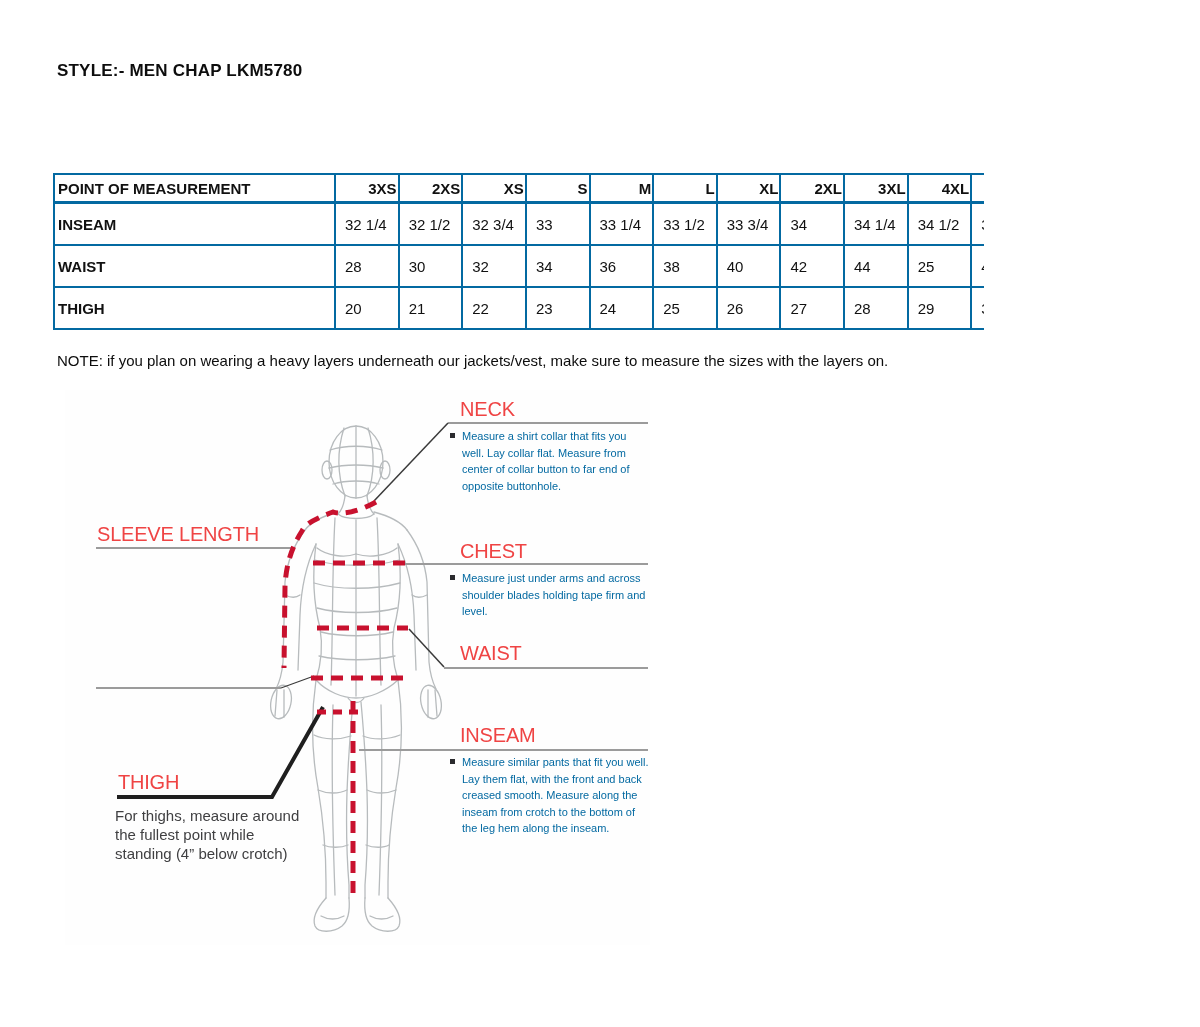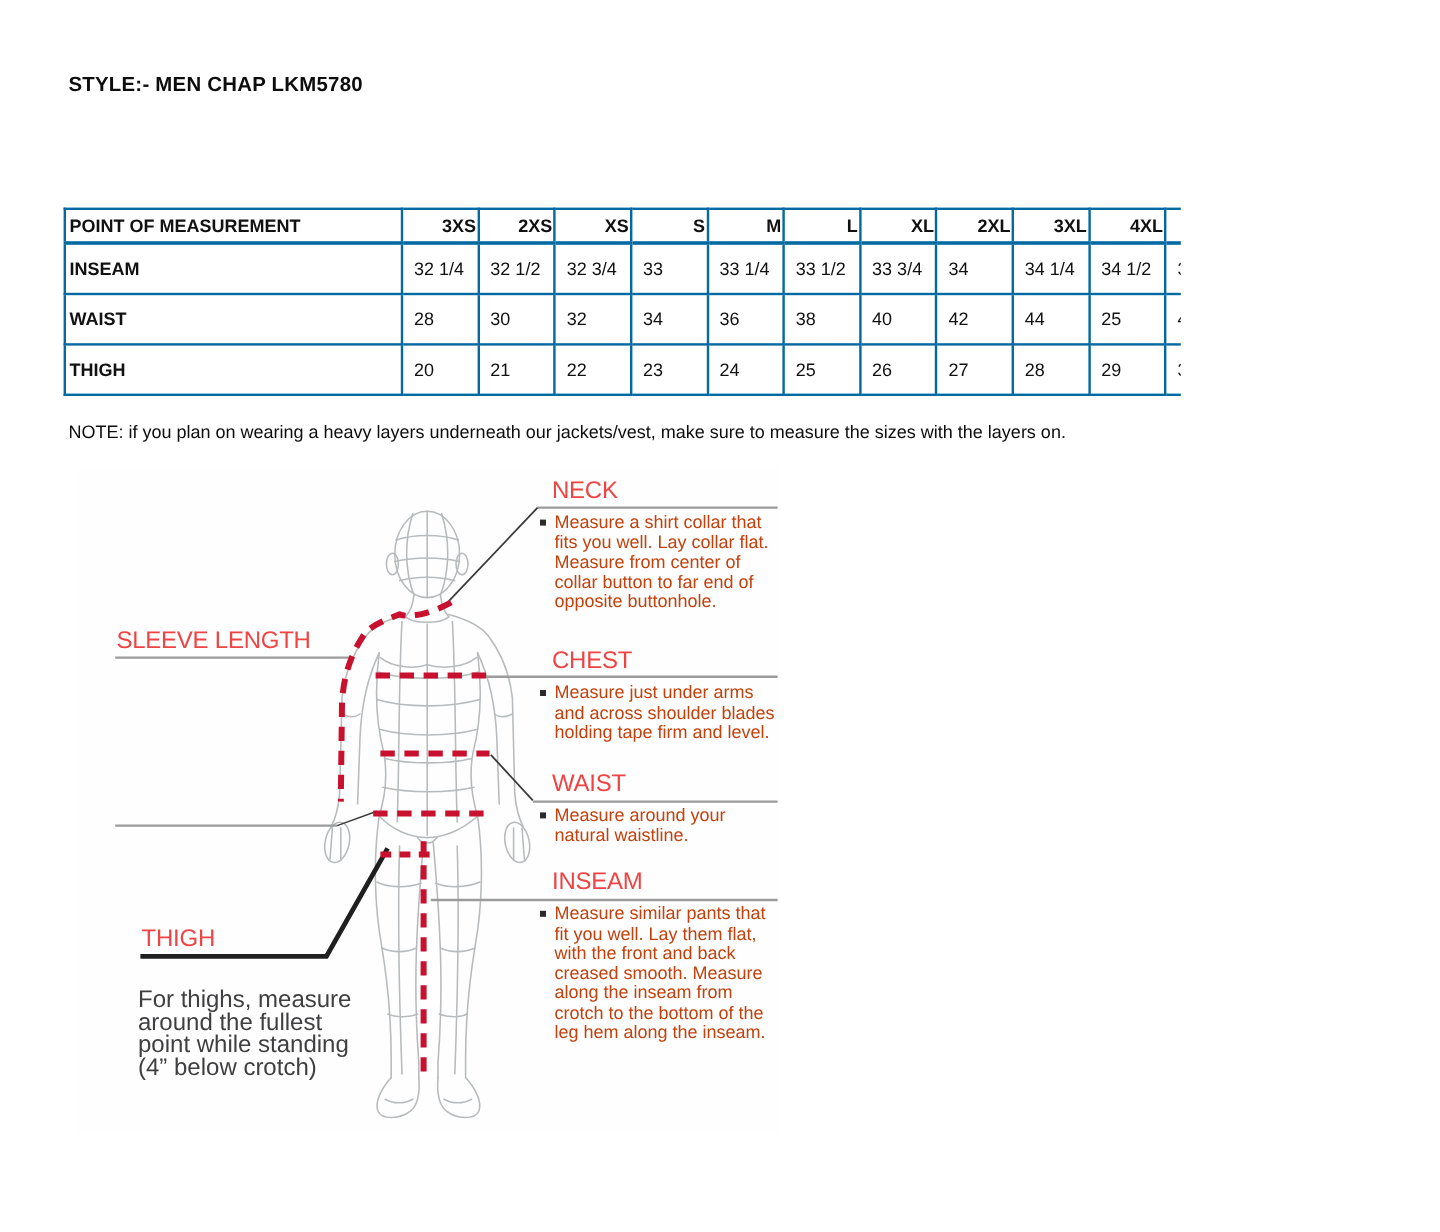--- a/index.html
+++ b/index.html
@@ -36,33 +36,33 @@
   
   .diagram { position:absolute; left:65px; top:390px; width:585px; height:555px; background:#fefefe; }
   .diagram svg { position:absolute; left:0; top:0; }
   .sec { position:absolute; }
   .sec h3 {
     margin:0 0 0 12px; font-size:20px; font-weight:400; color:#ef4444;
     letter-spacing:-0.2px; font-family:"Liberation Sans", sans-serif;
   }
   .desc {
     display:flex; align-items:flex-start; margin-top:7px;
-    font-size:15px; line-height:16.5px; color:#c2410c;
+    font-size:11px; line-height:16.5px; color:#0369a1;
   }
   .bullet { flex:none; width:5px; height:5px; background:#2b2b2e; margin:5px 7px 0 2px; }
   
   .sec-neck   { left:383px; top:8px;   width:202px; }
   .sec-chest  { left:383px; top:150px; width:202px; }
   .sec-waist  { left:383px; top:252px; width:202px; }
   .sec-inseam { left:383px; top:334px; width:202px; }
   .sec-sleeve { left:20px;  top:133px; width:216px; }
   .sec-seat   { left:20px;  top:270px; width:196px; }
   .sec-thigh  { left:50px;  top:381px; width:200px; }
   .sec-thigh h3 { margin-left:3px; }
-  .sec-thigh .desc { margin-top:30px; font-size:20px; line-height:19px; color:#3f3f41; }
+  .sec-thigh .desc { margin-top:12px; font-size:15px; line-height:19px; color:#3f3f41; }
 </style>
 </head>
 <body>
 
 <div class="page">
 
   <div class="title">STYLE:- MEN CHAP LKM5780</div>
 
   <table class="size-table">
     <colgroup>
@@ -248,24 +248,20 @@
       <h3>CHEST</h3>
       <div class="desc">
         <span class="bullet"></span>
         <span>Measure just under arms and across shoulder blades holding tape firm and level.</span>
       </div>
     </div>
 
 
     <div class="sec sec-waist">
       <h3>WAIST</h3>
-      <div class="desc">
-        <span class="bullet"></span>
-        <span>Measure around your natural waistline.</span>
-      </div>
     </div>
 
     <div class="sec sec-thigh">
       <h3>THIGH</h3>
       <div class="desc">
         <span>For thighs, measure around the fullest point while standing (4” below crotch)</span>
       </div>
     </div>
 
     <div class="sec sec-inseam">

